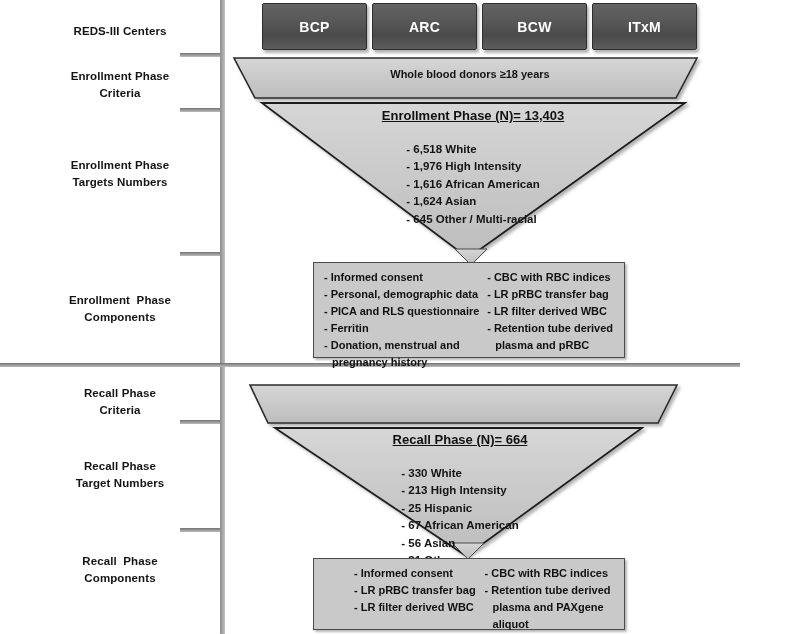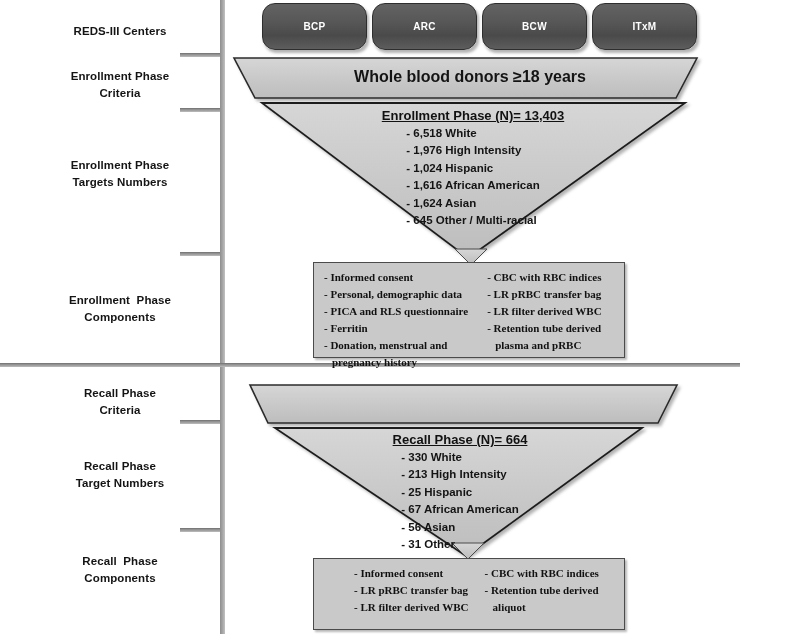--- a/index.html
+++ b/index.html
@@ -41,25 +41,25 @@
     font-size: 11.5px;
     font-weight: bold;
     line-height: 1.45;
     color: #141414;
     letter-spacing: .1px;
   }
 
   
   .center-box {
     position: absolute;
-    border-radius: 13px;
+    border-radius: 2px;
     background: linear-gradient(to bottom, #636363 0%, #575757 40%, #4a4a4a 70%, #5d5d5d 100%);
     border: 1px solid #2e2e2e;
     color: #ffffff;
-    font-size: 10px;
+    font-size: 14px;
     font-weight: bold;
     display: flex;
     align-items: center;
     justify-content: center;
     box-shadow: 2px 3px 3px rgba(0,0,0,0.30);
     box-sizing: border-box;
     letter-spacing: .3px;
   }
 
   
@@ -69,39 +69,39 @@
     top: 0;
     width: 800px;
     height: 634px;
     pointer-events: none;
   }
 
   
   .trap-text {
     position: absolute;
     text-align: center;
-    font-size: 16px;
+    font-size: 11px;
     font-weight: bold;
     color: #141414;
   }
   .tri-block {
     position: absolute;
     text-align: center;
   }
   .tri-title {
     font-size: 13px;
     font-weight: bold;
     text-decoration: underline;
     color: #111111;
     margin-bottom: 2px;
     white-space: nowrap;
   }
   .tri-list {
     list-style: none;
-    margin: 0;
+    margin: 16px;
     padding: 0;
     display: inline-block;
     text-align: left;
   }
   .tri-list li {
     font-size: 11.5px;
     font-weight: bold;
     color: #141414;
     line-height: 1.52;
     white-space: nowrap;
@@ -112,21 +112,20 @@
     position: absolute;
     background: #c9c9c9;
     border: 1px solid #4b4b4b;
     box-shadow: 2px 2px 2px rgba(0,0,0,0.28);
     box-sizing: border-box;
     display: flex;
     padding: 6px 4px 6px 10px;
   }
   .comp-col {
     box-sizing: border-box;
-    font-family: Liberation Serif, serif;
   }
   .comp-col ul {
     list-style: none;
     margin: 0;
     padding: 0;
   }
   .comp-col li {
     font-size: 11px;
     font-weight: bold;
     color: #111111;
@@ -224,21 +223,20 @@
     <span>ITxM</span>
   </div>
 
   <div class="trap-text" style="left:260px; top:68px; width:420px;">Whole blood donors ≥18 years</div>
 
   <div class="tri-block" style="left:288px; top:108px; width:370px;">
     <div class="tri-title">Enrollment Phase (N)= 13,403</div>
     <ul class="tri-list">
       <li>- 6,518 White</li>
       <li>- 1,976 High Intensity</li>
-      <li>- 1,024 Hispanic</li>
       <li>- 1,616 African American</li>
       <li>- 1,624 Asian</li>
       <li>- 645 Other / Multi-racial</li>
     </ul>
   </div>
 
   <div class="comp-box" style="left:313px; top:262px; width:312px; height:96px;">
     <div class="comp-col" style="width:172px;">
       <ul>
         <li>- Informed consent</li>
@@ -278,18 +276,19 @@
       <ul>
         <li>- Informed consent</li>
         <li>- LR pRBC transfer bag</li>
         <li>- LR filter derived WBC</li>
       </ul>
     </div>
     <div class="comp-col" style="width:140px;">
       <ul>
         <li>- CBC with RBC indices</li>
         <li>- Retention tube derived</li>
+        <li class="cont">plasma and PAXgene</li>
         <li class="cont">aliquot</li>
       </ul>
     </div>
   </div>
 
 </div>
 
 </body></html>

